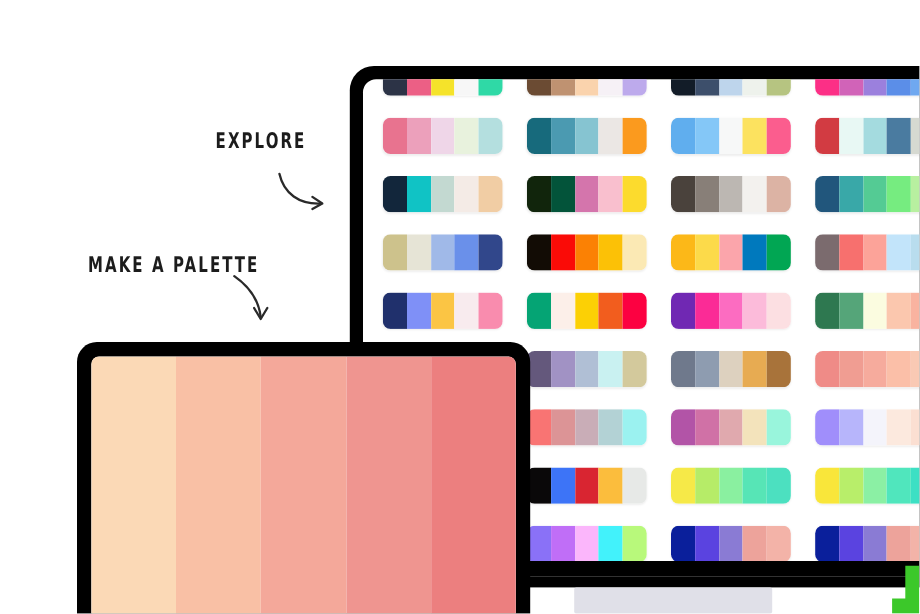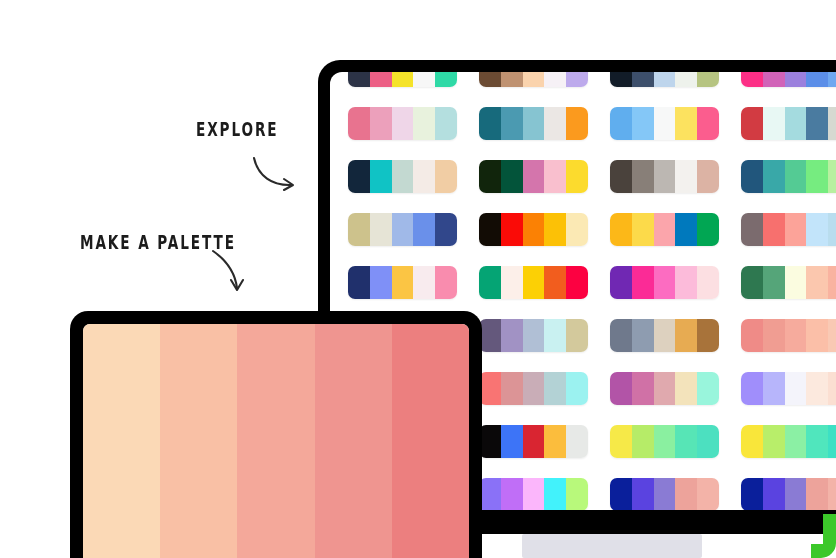--- a/index.html
+++ b/index.html
@@ -10,21 +10,20 @@
   }
   body {
     font-family: "Liberation Sans", sans-serif;
   }
   #stage {
     position: relative;
     width: 836px;
     height: 558px;
     background: #ffffff;
     overflow: hidden;
-    border-radius: 15px;
   }
 
   
   .annot {
     position: absolute;
     color: #1c1c1c;
     font-family: "DejaVu Sans", sans-serif;
     font-weight: 700;
     letter-spacing: 2.0px;
     white-space: nowrap;

